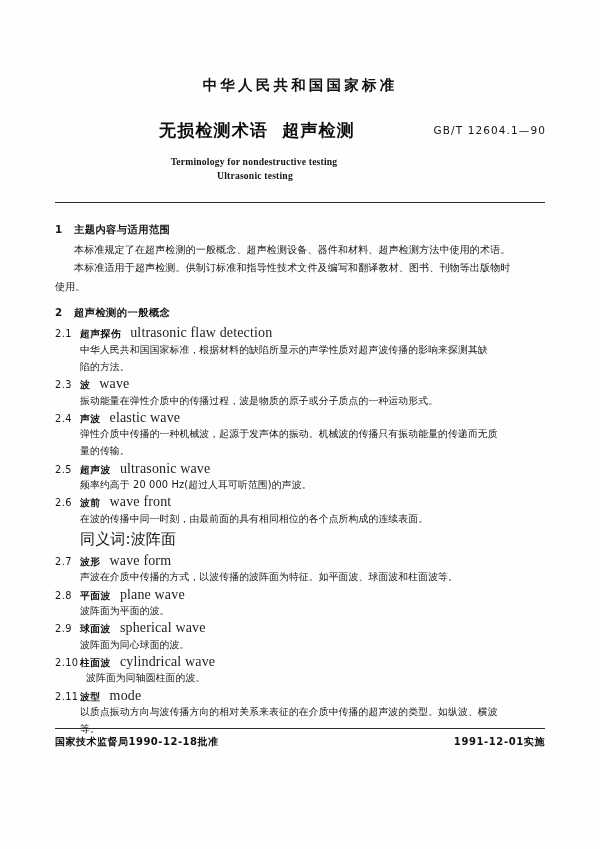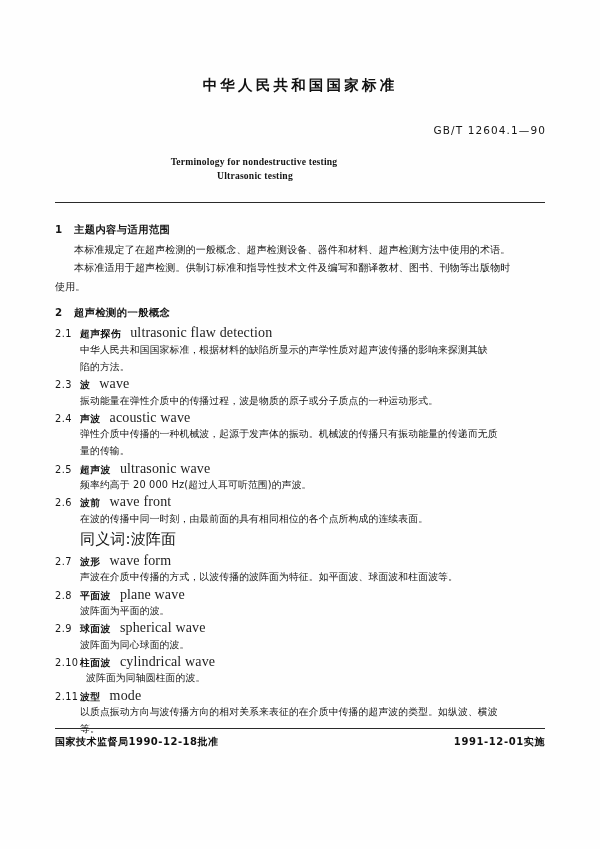--- a/index.html
+++ b/index.html
@@ -188,20 +188,21 @@
 </style>
 </head>
 <body>
 
 <div class="page">
 
   <div class="header">
     <div class="nat-std">中华人民共和国国家标准</div>
 
     <div class="title-row">
+      <span class="doc-title"><span>无损检测术语</span><span class="gap"></span><span>超声检测</span></span>
       <span class="std-code">GB/T 12604.1—90</span>
     </div>
 
     <div class="en-title">
       <span>Terminology for nondestructive testing</span>
       <span class="l2">Ultrasonic testing</span>
     </div>
   </div>
 
   <hr class="rule rule-top">
@@ -224,21 +225,21 @@
       <div class="entry-def">陷的方法。</div>
     </div>
 
 
     <div class="entry">
       <div class="entry-head"><span class="idx">2.3</span><span class="cn">波</span><span class="en">wave</span></div>
       <div class="entry-def">振动能量在弹性介质中的传播过程，波是物质的原子或分子质点的一种运动形式。</div>
     </div>
 
     <div class="entry">
-      <div class="entry-head"><span class="idx">2.4</span><span class="cn">声波</span><span class="en">acoustic wave</span></div>
+      <div class="entry-head"><span class="idx">2.4</span><span class="cn">声波</span><span class="en">elastic wave</span></div>
       <div class="entry-def">弹性介质中传播的一种机械波，起源于发声体的振动。机械波的传播只有振动能量的传递而无质</div>
       <div class="entry-def">量的传输。</div>
     </div>
 
     <div class="entry">
       <div class="entry-head"><span class="idx">2.5</span><span class="cn">超声波</span><span class="en">ultrasonic wave</span></div>
       <div class="entry-def">频率约高于 20 000 Hz(超过人耳可听范围)的声波。</div>
     </div>
 
     <div class="entry">

